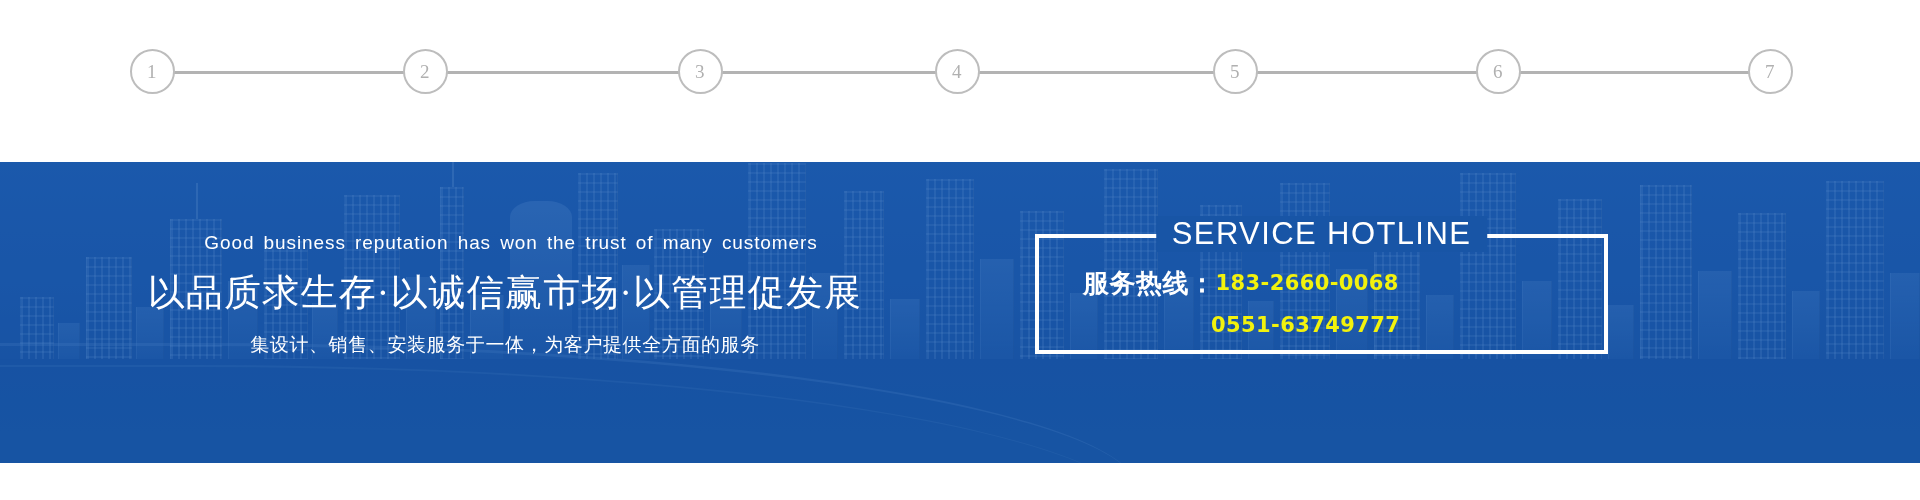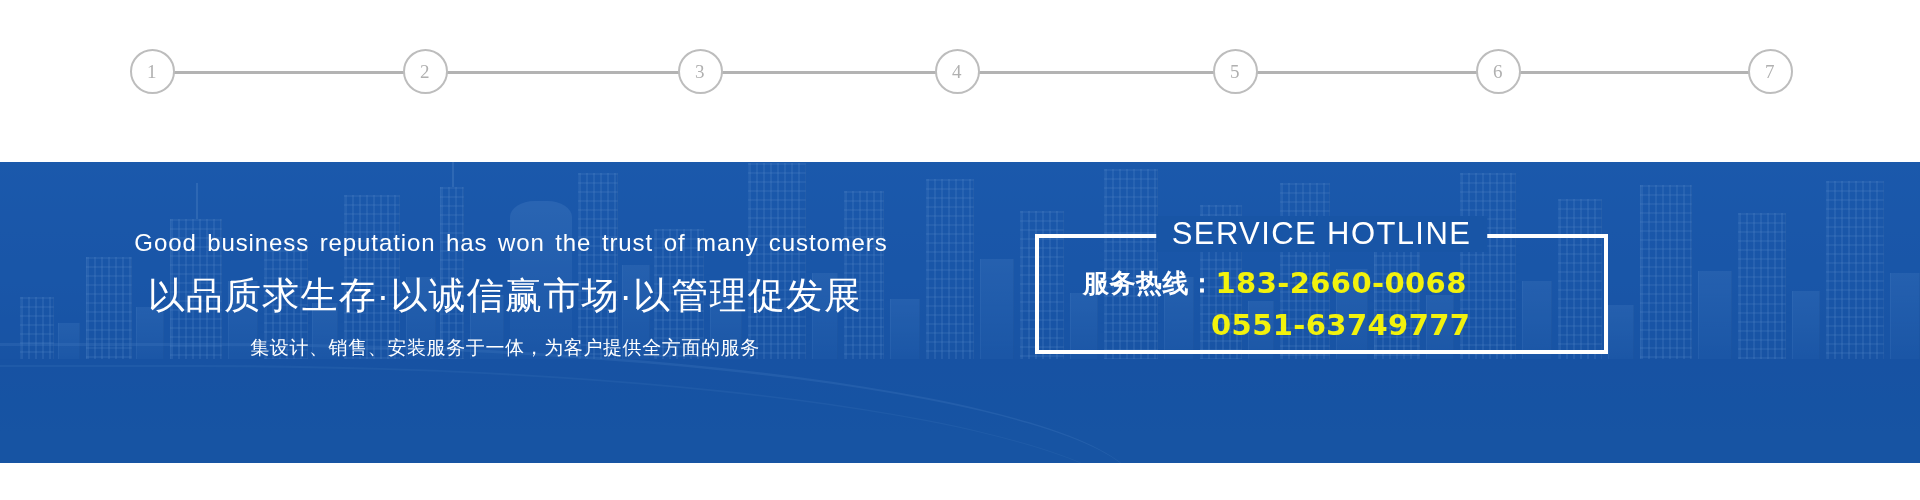--- a/index.html
+++ b/index.html
@@ -171,36 +171,36 @@
     height: 301px;
     display: flex;
     flex-direction: column;
     align-items: center;
     justify-content: center;
     padding-bottom: 36px;
   }
 
   #slogan-en {
     color: #ffffff;
-    font-size: 24px;
+    font-size: 19px;
     letter-spacing: 0.9px;
     word-spacing: 3px;
     white-space: nowrap;
     margin-bottom: 14px;
     font-family: "Liberation Sans", "DejaVu Sans", sans-serif;
     margin-left: 12px;
   }
 
   #slogan-main {
     color: #ffffff;
     font-size: 37px;
     letter-spacing: 1.2px;
     white-space: nowrap;
     margin-bottom: 14px;
-    font-family: Liberation Sans, sans-serif;
+    font-family: Liberation Serif, serif;
   }
 
   #slogan-sub {
     color: #ffffff;
     font-size: 19px;
     letter-spacing: 0.6px;
     white-space: nowrap;
     font-family: "DejaVu Sans", "Liberation Sans", sans-serif;
   }
 
@@ -252,21 +252,21 @@
   .hot-label {
     color: #ffffff;
     font-size: 26px;
     font-weight: bold;
     letter-spacing: 0.5px;
     font-family: "DejaVu Sans", "Liberation Sans", sans-serif;
   }
 
   .hot-num {
     color: #f2f20d;
-    font-size: 29px;
+    font-size: 21px;
     font-weight: bold;
     letter-spacing: 0.4px;
     font-family: "DejaVu Sans", "Liberation Sans", sans-serif;
   }
 
   .hot-row.indent .hot-num { margin-left: 128px; }
 </style>
 </head>
 <body>
 

